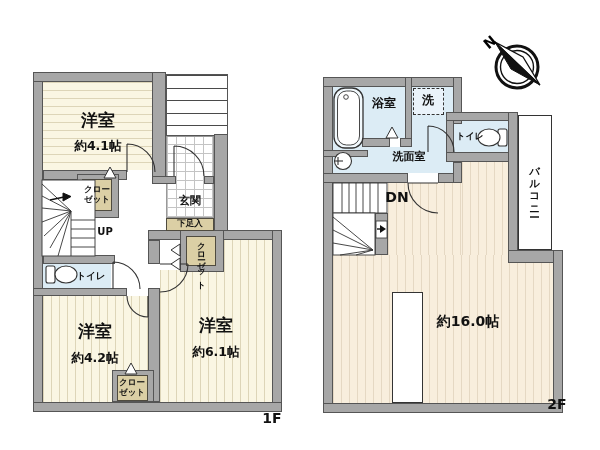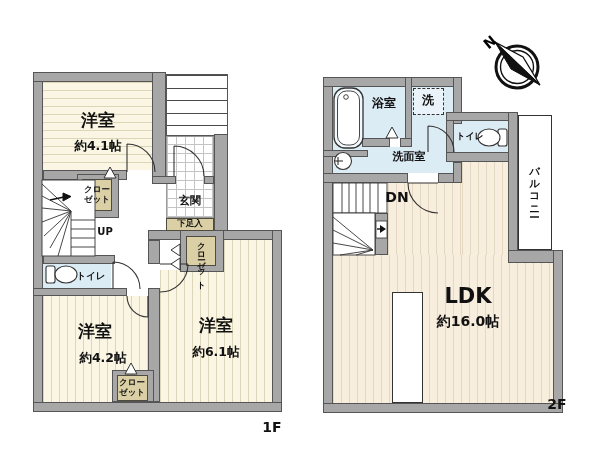--- a/index.html
+++ b/index.html
@@ -194,30 +194,29 @@
   </svg>
 
   <div class="lb" style="left:98px;top:121px;font-size:17px">洋室</div>
   <div class="lb" style="left:98px;top:146px;font-size:12.5px">約4.1帖</div>
   <div class="lb wrap" style="left:97px;top:195px;width:30px;font-size:8.5px">クローゼット</div>
   <div class="lb" style="left:190px;top:201px;font-size:11px">玄関</div>
   <div class="lb" style="left:190px;top:224px;font-size:8.5px;font-weight:600">下足入</div>
   <div class="lb" style="left:105px;top:232px;font-size:10px">UP</div>
   <div class="lb" style="left:91px;top:276px;font-size:9.5px;font-weight:600">トイレ</div>
   <div class="lb" style="left:95px;top:332px;font-size:17px">洋室</div>
-  <div class="lb" style="left:103px;top:358px;font-size:12.5px">約4.2帖</div>
+  <div class="lb" style="left:95px;top:358px;font-size:12.5px">約4.2帖</div>
   <div class="lb wrap" style="left:132px;top:388px;width:30px;font-size:8.5px">クローゼット</div>
   <div class="lb" style="left:216px;top:326px;font-size:17px">洋室</div>
   <div class="lb" style="left:216px;top:352px;font-size:12.5px">約6.1帖</div>
   <div class="lb vt" style="left:201px;top:251px;height:30px;font-size:8.5px;letter-spacing:0">クローゼット</div>
-  <div class="lb" style="left:272px;top:427px;font-size:14px">1F</div>
+  <div class="lb" style="left:272px;top:418px;font-size:14px">1F</div>
 
   <div class="lb" style="left:384px;top:104px;font-size:12px">浴室</div>
   <div class="lb" style="left:428px;top:101px;font-size:12px">洗</div>
   <div class="lb" style="left:409px;top:157px;font-size:11px">洗面室</div>
   <div class="lb" style="left:470px;top:136px;font-size:9px;font-weight:600">トイレ</div>
   <div class="lb vt" style="left:535px;top:186px;font-size:10.5px;font-weight:600">バルコニー</div>
   <div class="lb" style="left:397px;top:197px;font-size:14px">DN</div>
-  <div class="lb" style="left:468px;top:296px;font-size:21px">LDK</div>
   <div class="lb" style="left:468px;top:321px;font-size:14px">約16.0帖</div>
   <div class="lb" style="left:557px;top:404px;font-size:14px">2F</div>
 
 </div>
 
 </body></html>

